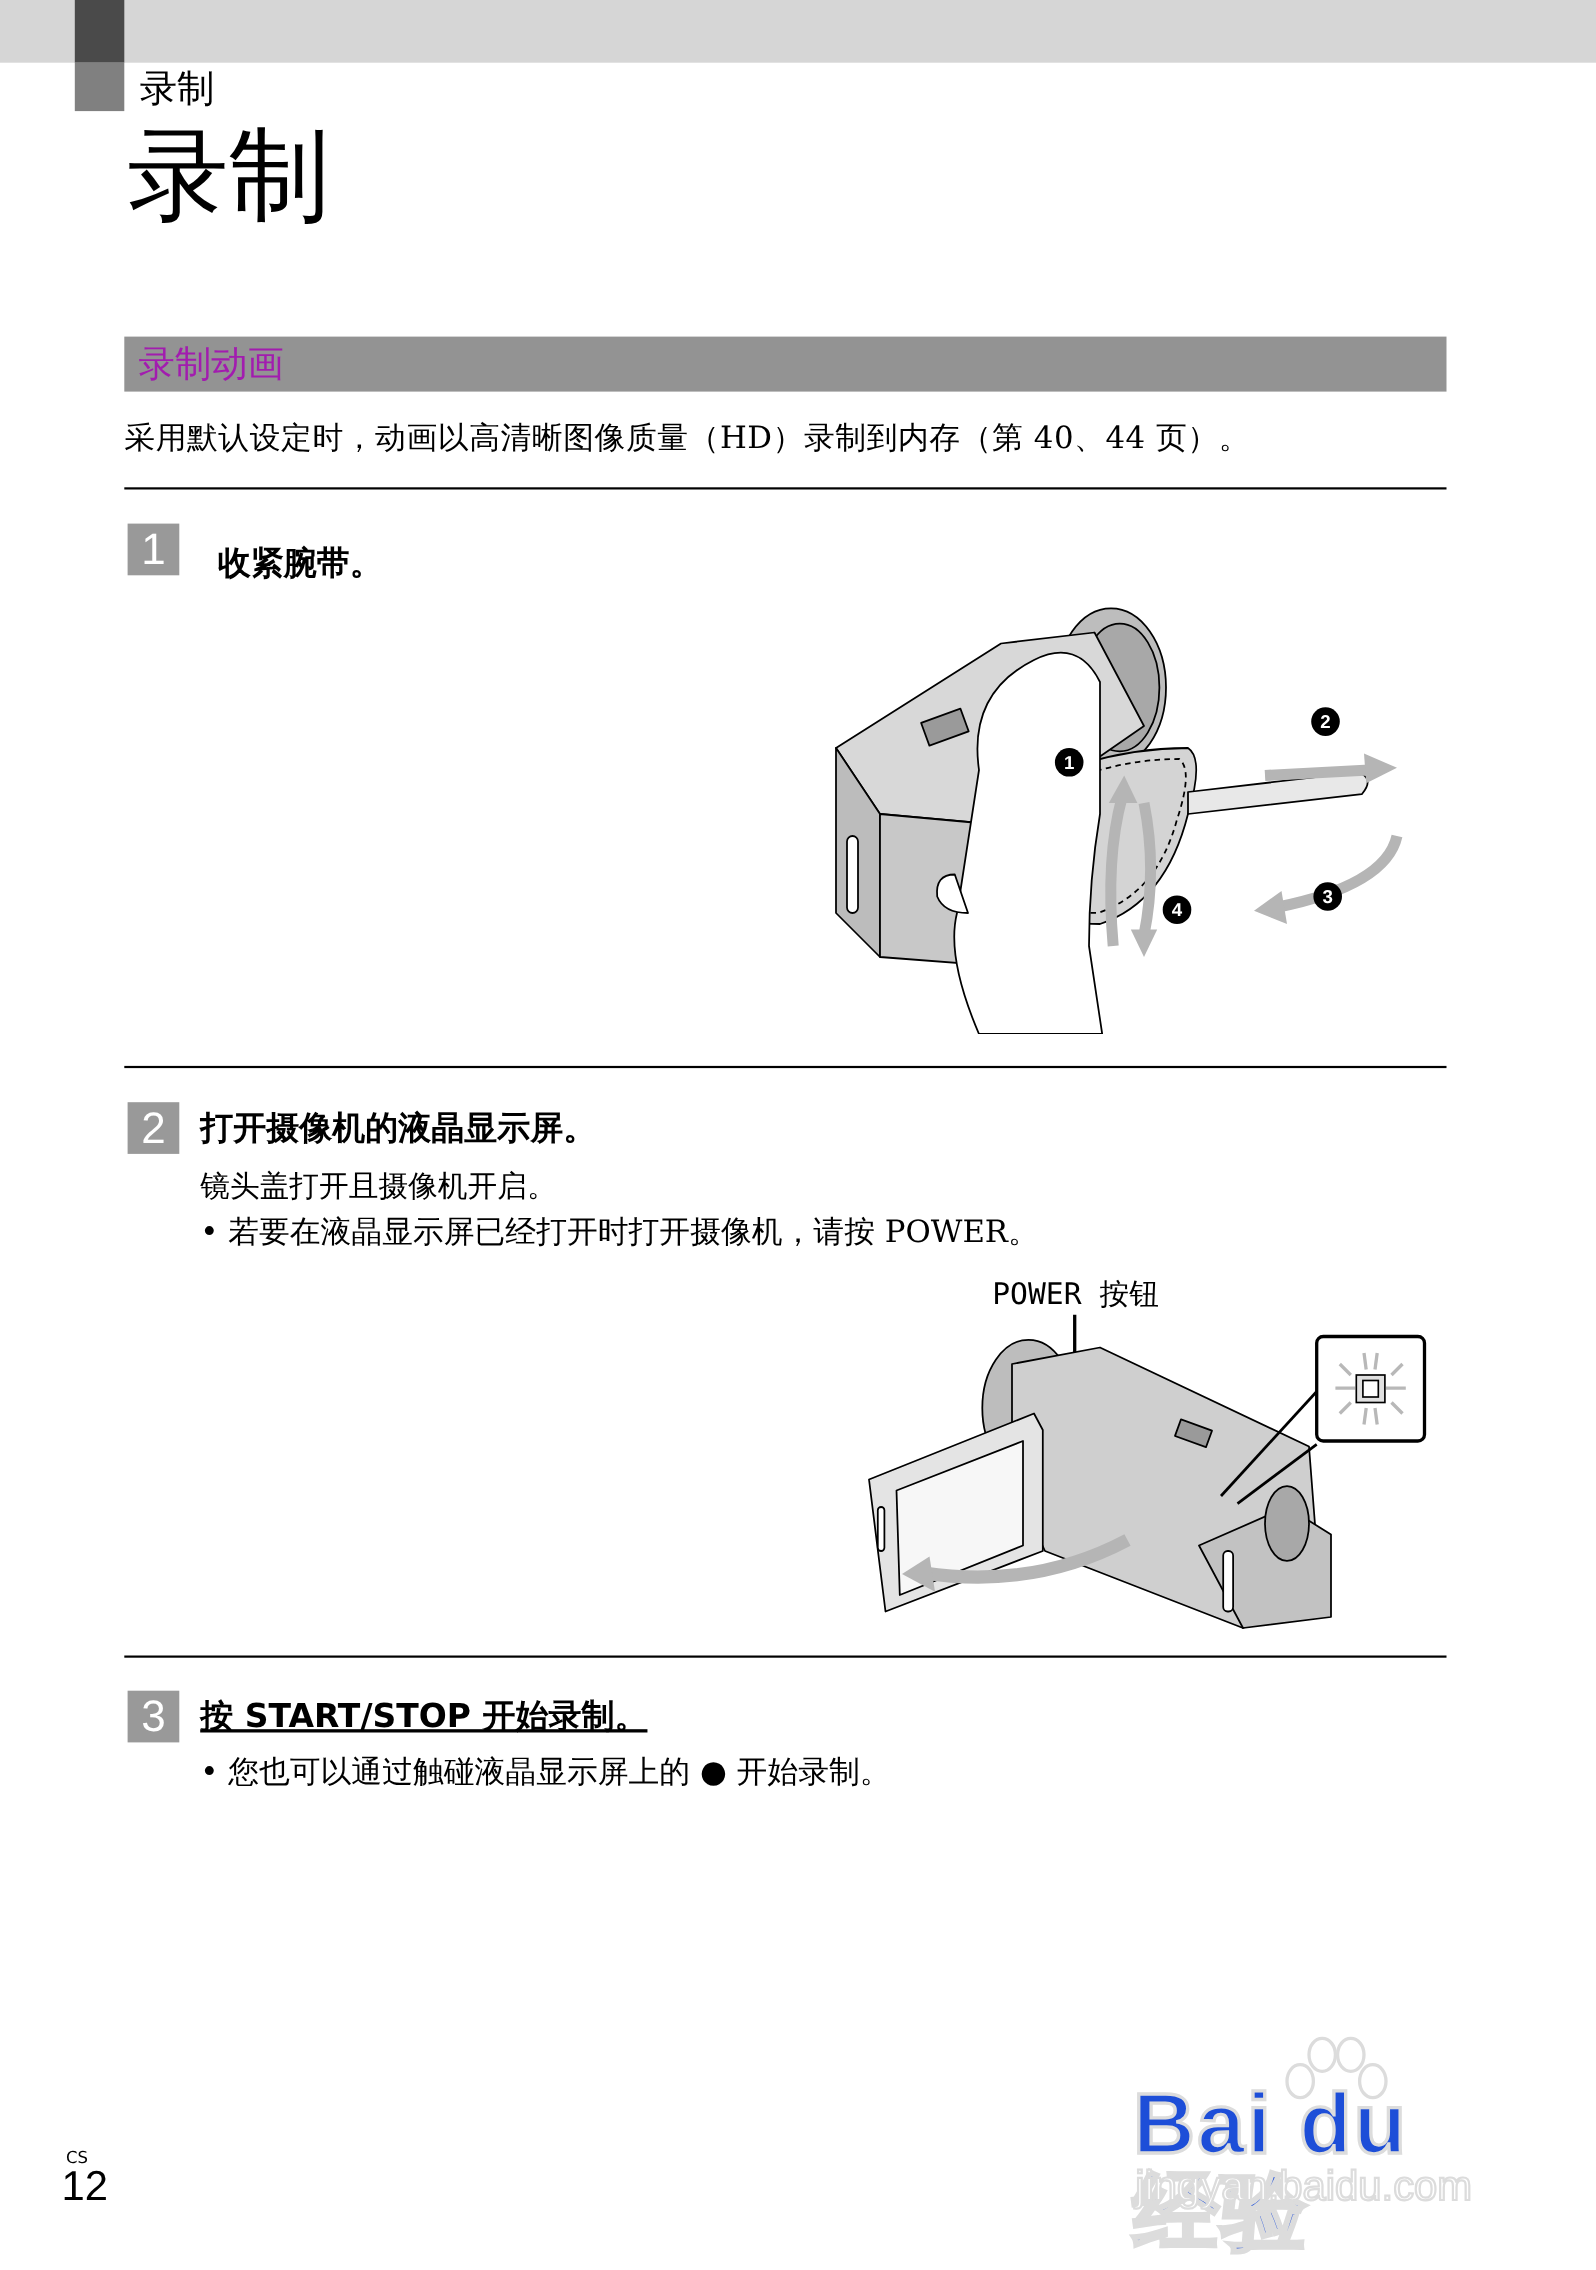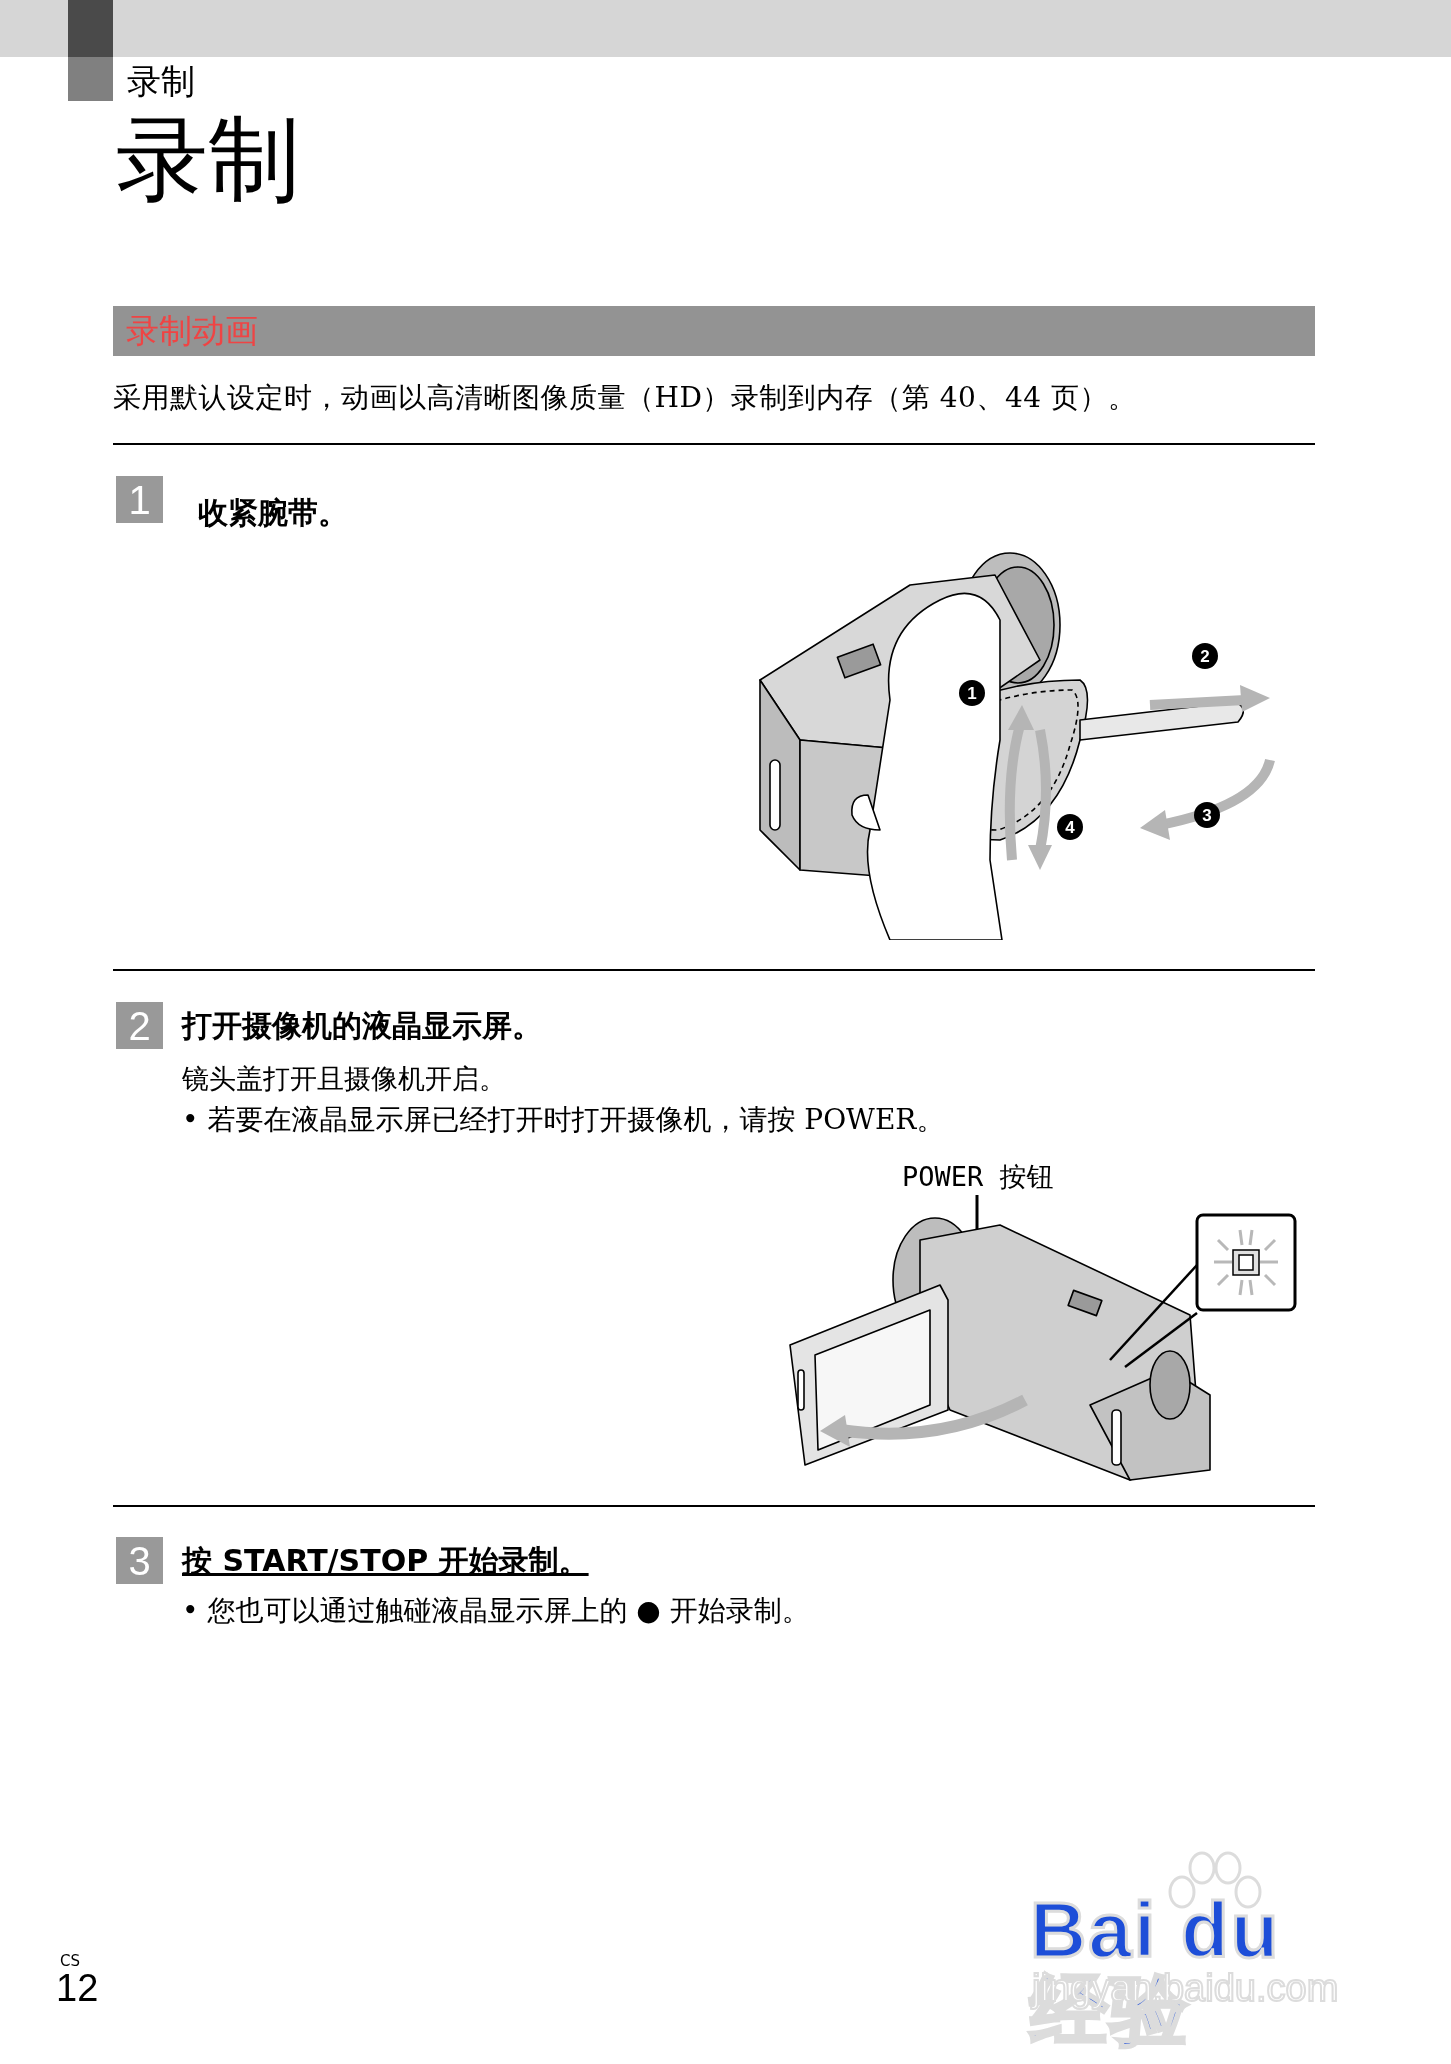--- a/index.html
+++ b/index.html
@@ -5,21 +5,21 @@
   html, body { margin:0; padding:0; background:#ffffff; }
   body { width:1451px; height:2064px; position:relative; overflow:hidden;
          font-family:"DejaVu Sans","Liberation Sans",sans-serif; color:#000; }
   .abs { position:absolute; }
   .top-band { left:0; top:0; width:1451px; height:57px; background:#d6d6d6; }
   .tab-dark { left:68px; top:0; width:45px; height:57px; background:#4a4a4a; }
   .tab-light { left:68px; top:57px; width:45px; height:44px; background:#808080; }
   .crumb { left:127px; top:60px; font-size:34px; line-height:42px; }
   .title { left:116px; top:108px; font-size:92px; line-height:104px; }
   .section-bar { left:113px; top:306px; width:1202px; height:50px; background:#939393; }
-  .section-title { left:126px; top:306px; font-size:33px; line-height:50px; color:#ef4444; }
+  .section-title { left:126px; top:306px; font-size:33px; line-height:50px; color:#a21caf; }
   .intro { left:113px; top:378px; font-family:"DejaVu Serif","Liberation Serif",serif; font-size:28px; line-height:40px; letter-spacing:0.5px; }
   .rule { left:113px; width:1202px; height:2px; background:#000; }
   .badge { width:47px; height:47px; background:#999999; color:#fff; font-family:"Liberation Sans",sans-serif;
            font-size:40px; line-height:49px; text-align:center; }
   .step-title { font-size:30px; line-height:48px; font-weight:bold; }
   .body-text { font-family:"DejaVu Serif","Liberation Serif",serif; font-size:27px; line-height:38px; }
   .note { font-family:"DejaVu Serif","Liberation Serif",serif; font-size:28px; line-height:34px; }
   .callout-label { font-family:"DejaVu Sans Mono","Liberation Mono",monospace; font-size:27px; line-height:34px; }
   .page-lang { left:60px; top:1952px; font-size:15px; line-height:18px; }
   .page-num { left:56px; top:1968px; font-size:38px; line-height:40px; font-family:"Liberation Sans",sans-serif; }

